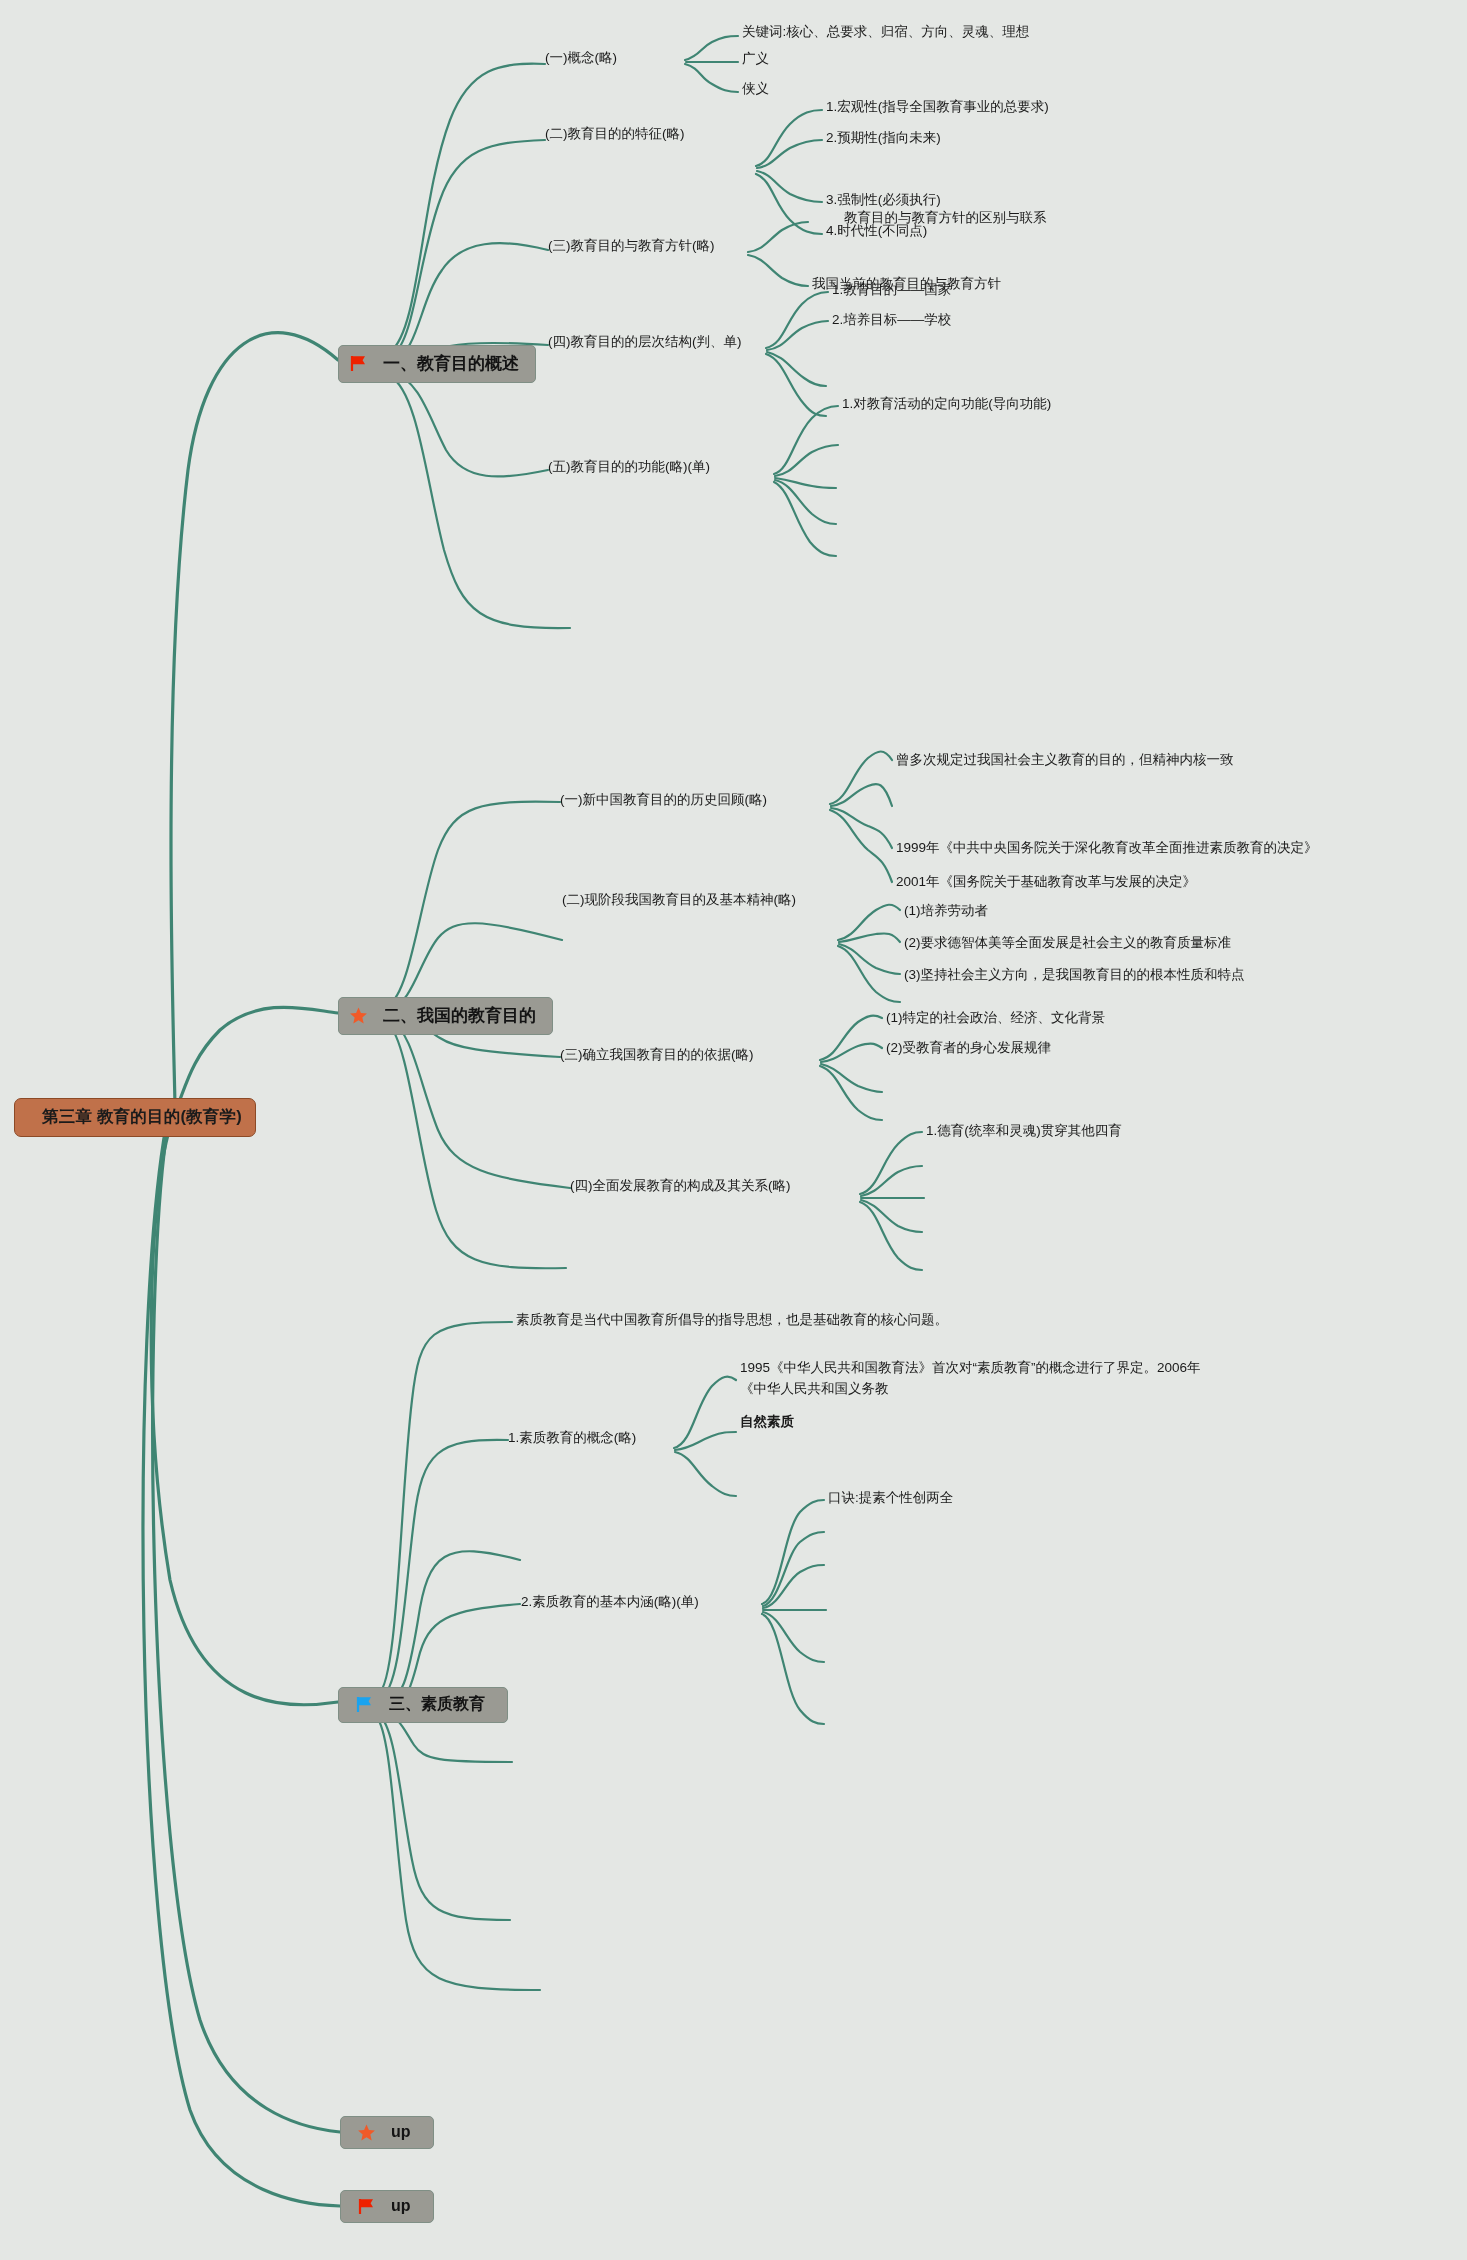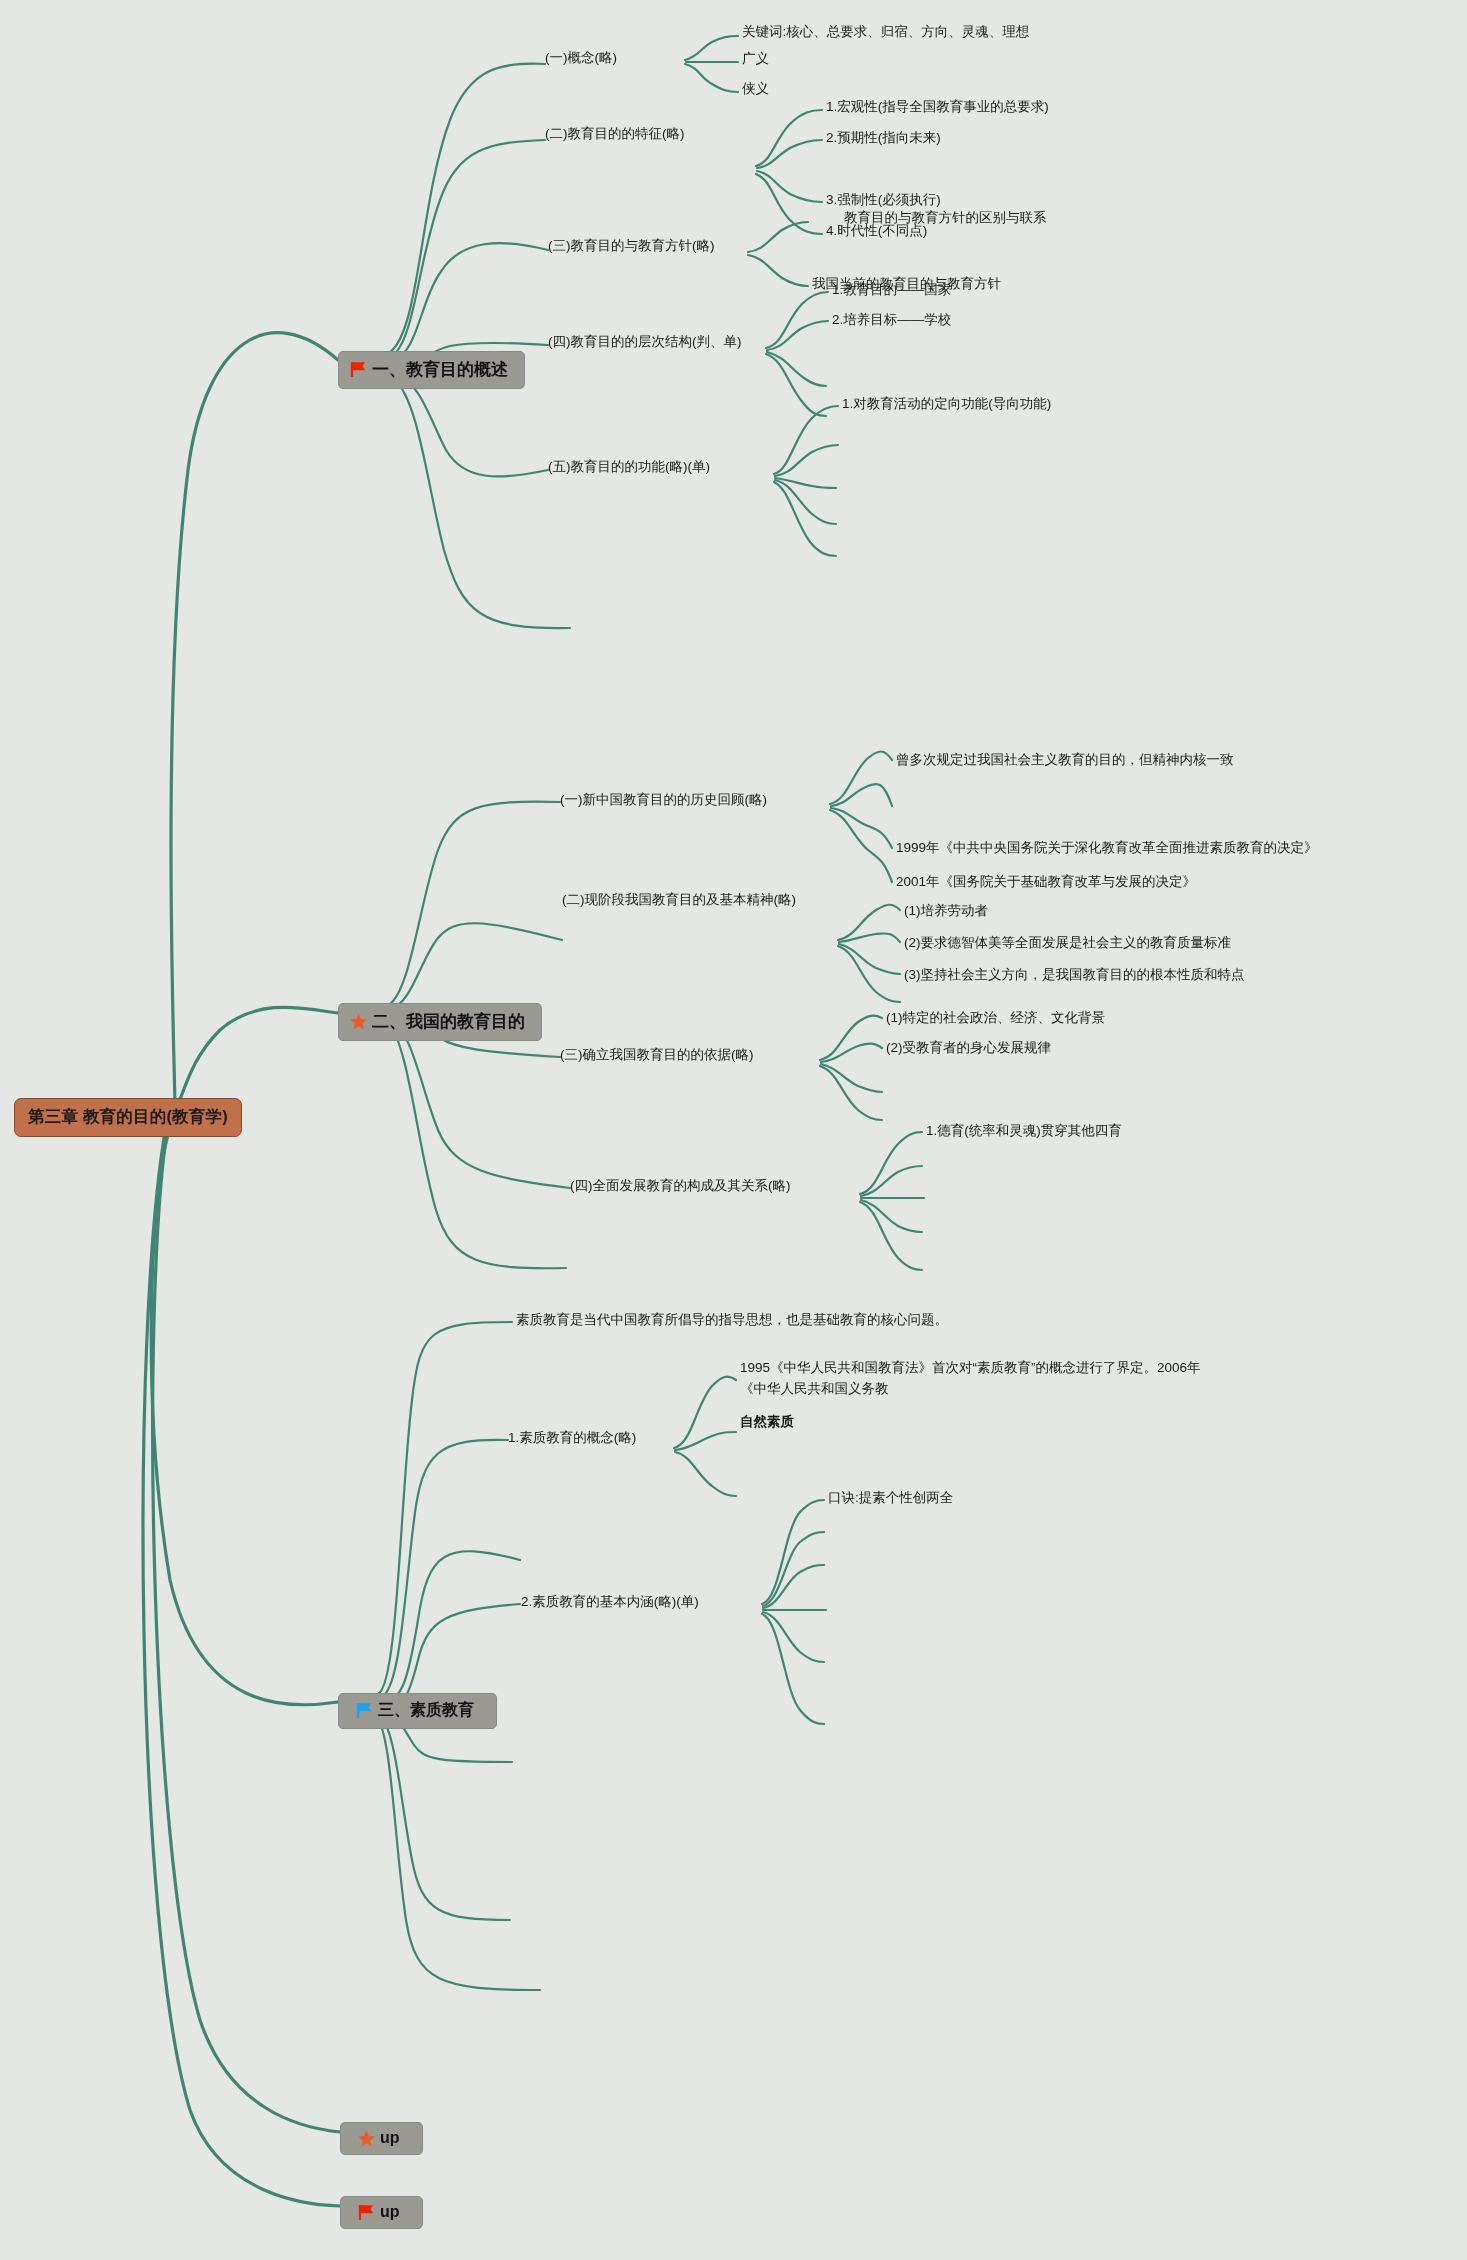--- a/index.html
+++ b/index.html
@@ -38,36 +38,35 @@
     white-space: nowrap;
   }
   
   .root-node {
     background: #c0714a;
     border: 1.5px solid #8c4a27;
     border-radius: 7px;
     color: #1b1b1b;
     font-size: 16.5px;
     font-weight: bold;
-    padding: 7px 13px 8px 13px;
+    padding: 7px 13px 8px 27px;
     letter-spacing: .2px;
   }
   
   .branch-node {
     background: #9a9a93;
     border: 1.5px solid #7f8f85;
     border-radius: 5px;
     color: #141414;
     font-size: 17px;
     font-weight: bold;
     padding: 6px 16px 7px 10px;
     display: flex;
     align-items: center;
-    gap: 4px;
-    margin-top: 6px;
+    gap: 15px;
   }
   .branch-node.small {
     font-size: 16px;
     padding: 6px 22px 7px 16px;
   }
   
   .text-node {
     color: #1a1a1a;
     font-size: 13.5px;
     line-height: 1.55;

